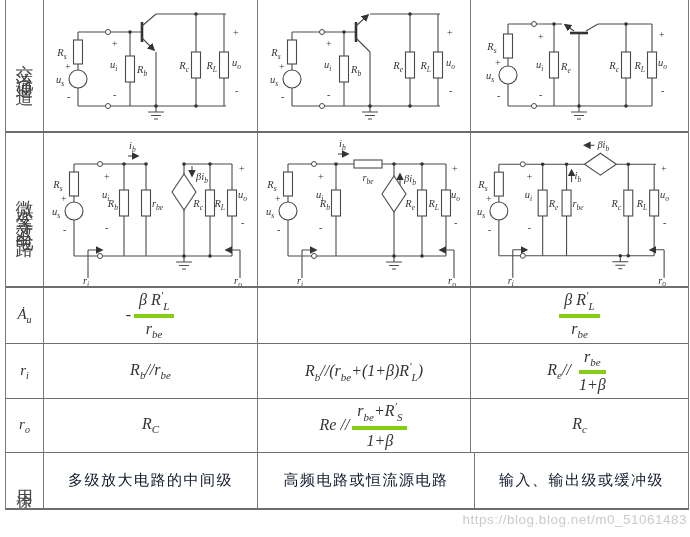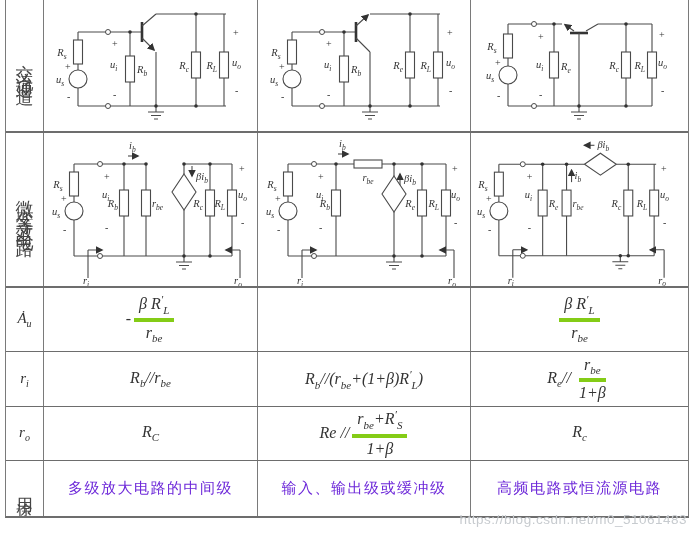--- a/index.html
+++ b/index.html
@@ -9,34 +9,34 @@
        border-left:1px solid #7a7a7a;border-right:1px solid #7a7a7a;border-bottom:2px solid #6d6d6d;}
   .row{display:flex;border-bottom:1px solid #6d6d6d;box-sizing:border-box;}
   .row.thick{border-bottom-width:2px;}
   .row:last-child{border-bottom:none;}
   .cell{box-sizing:border-box;border-right:1px solid #7a7a7a;display:flex;align-items:center;justify-content:center;overflow:hidden;}
   .cell:last-child{border-right:none;}
   .c0{width:38px;flex:none;}
   .c1{width:214px;flex:none;}
   .c2{width:213px;flex:none;}
   .c3{flex:1;}
-  .r1{height:133px;} .r2{height:155px;} .r3{height:64px;} .r4{height:55px;} .r5{height:54px;} .r6{height:55px;}
+  .r1{height:133px;} .r2{height:155px;} .r3{height:56px;} .r4{height:55px;} .r5{height:54px;} .r6{height:55px;}
   .vlabel{writing-mode:vertical-rl;text-orientation:upright;font-size:18px;color:#444;
           letter-spacing:8px;line-height:1;font-family:"Liberation Serif",serif;}
   .vlabel.short{letter-spacing:5px;font-size:17px;}
   .mlabel{font-family:"Liberation Serif",serif;font-style:italic;font-size:15px;color:#333;}
   .mlabel sub{font-size:10px;font-style:italic;}
   .formula{display:flex;align-items:center;justify-content:center;
            font-family:"Liberation Serif",serif;font-style:italic;font-size:16px;color:#333;}
   .formula sub{font-size:11px;} .formula sup{font-size:11px;}
   .frac{display:inline-flex;flex-direction:column;align-items:center;vertical-align:middle;margin:0 2px;}
   .frac .fnum{padding:0 5px 1px 5px;border-bottom:4px solid #84cc16;line-height:1.25;}
   .frac .fden{padding:1px 5px 0 5px;line-height:1.25;}
   .ftxt{margin:0 1px;white-space:pre;}
-  .usage{font-size:15px;color:#6d28d9;letter-spacing:1.5px;}
+  .usage{font-size:15px;color:#0f172a;letter-spacing:1.5px;}
   .wm{position:absolute;right:3px;top:512px;font-size:13.5px;color:#c7cbcf;letter-spacing:.5px;}
   
   svg.ckt{display:block;}
   .ckt .w{stroke:#4a4a4a;stroke-width:1.1;fill:none;}
   .ckt .bar{stroke:#333;stroke-width:2.6;fill:none;}
   .ckt .rres{fill:#fff;stroke:#4a4a4a;stroke-width:1.1;}
   .ckt .node{fill:#333;}
   .ckt .term{fill:#fff;stroke:#4a4a4a;stroke-width:1;}
   .ckt .src{fill:#fff;stroke:#4a4a4a;stroke-width:1.1;}
   .ckt .dia{fill:#fff;stroke:#4a4a4a;stroke-width:1.1;}
@@ -430,24 +430,24 @@
       </div>
     </div>
 
     <div class="row r6">
       <div class="cell c0">
         <div class="vlabel short">用途</div>
       </div>
       <div class="cell c1">
         <div class="usage">多级放大电路的中间级</div>
       </div>
+      <div class="cell c3">
+        <div class="usage">高频电路或恒流源电路</div>
+      </div>
       <div class="cell c2">
         <div class="usage">输入、输出级或缓冲级</div>
       </div>
-      <div class="cell c3">
-        <div class="usage">高频电路或恒流源电路</div>
-      </div>
     </div>
 
   </div>
 
-  <div class="wm">https://blog.csdn.net/m0_51061483</div>
+  <div class="wm">https://blog.blog.net/m0_51061483</div>
 </div>
 
 </body></html>

